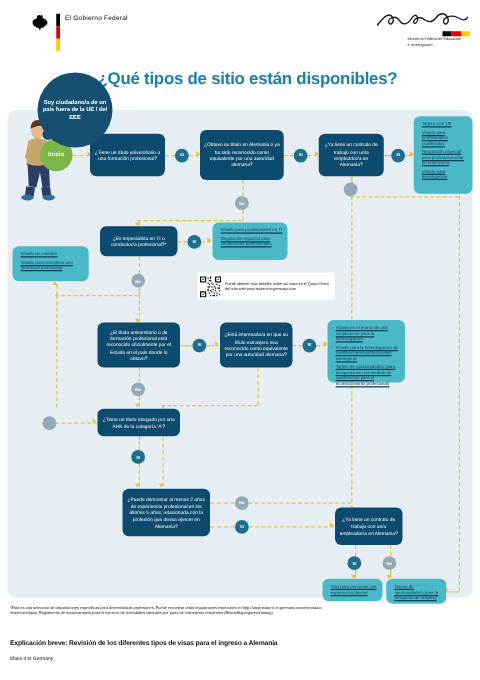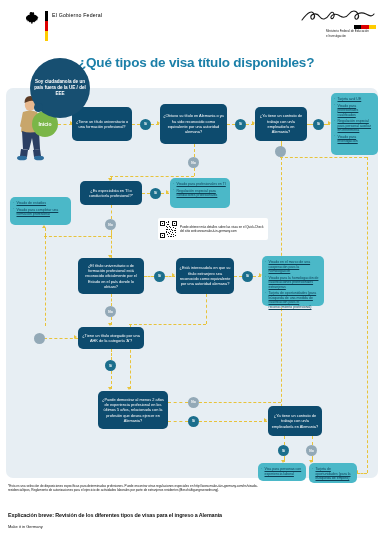--- a/index.html
+++ b/index.html
@@ -132,21 +132,21 @@
     <div class="minflag">
         <i></i>
         <i></i>
         <i></i>
       </div>
     <div class="mintext">Ministerio Federal de Educación</div>
     <div class="mintext">e Investigación</div>
   </div>
 </div>
 
-<div class="title">¿Qué tipos de visa título disponibles?</div>
+<div class="title">¿Qué tipos de sitio están disponibles?</div>
 
 <div class="panel"></div>
 
 <div class="person">
   <svg width="34" height="66" viewBox="0 0 34 66">
     <ellipse cx="16" cy="9" rx="5.2" ry="6" fill="#e8b98f"></ellipse>
     <path d="M10.5 7 q0-7 6-7 q6 0 5.5 6 q-3 -2 -6.5 -1 q-3 1 -5 2z" fill="#5b3a24"></path>
     <path d="M9 16 q7-3 14 0 l2 20 q-9 3 -18 0z" fill="#c8a66b"></path>
     <path d="M9 16 l-3 14 q1 2 3 1 l2-10z" fill="#c8a66b"></path>
     <path d="M23 16 l4 12 q-1 2 -3 1 l-3-9z" fill="#c8a66b"></path>

